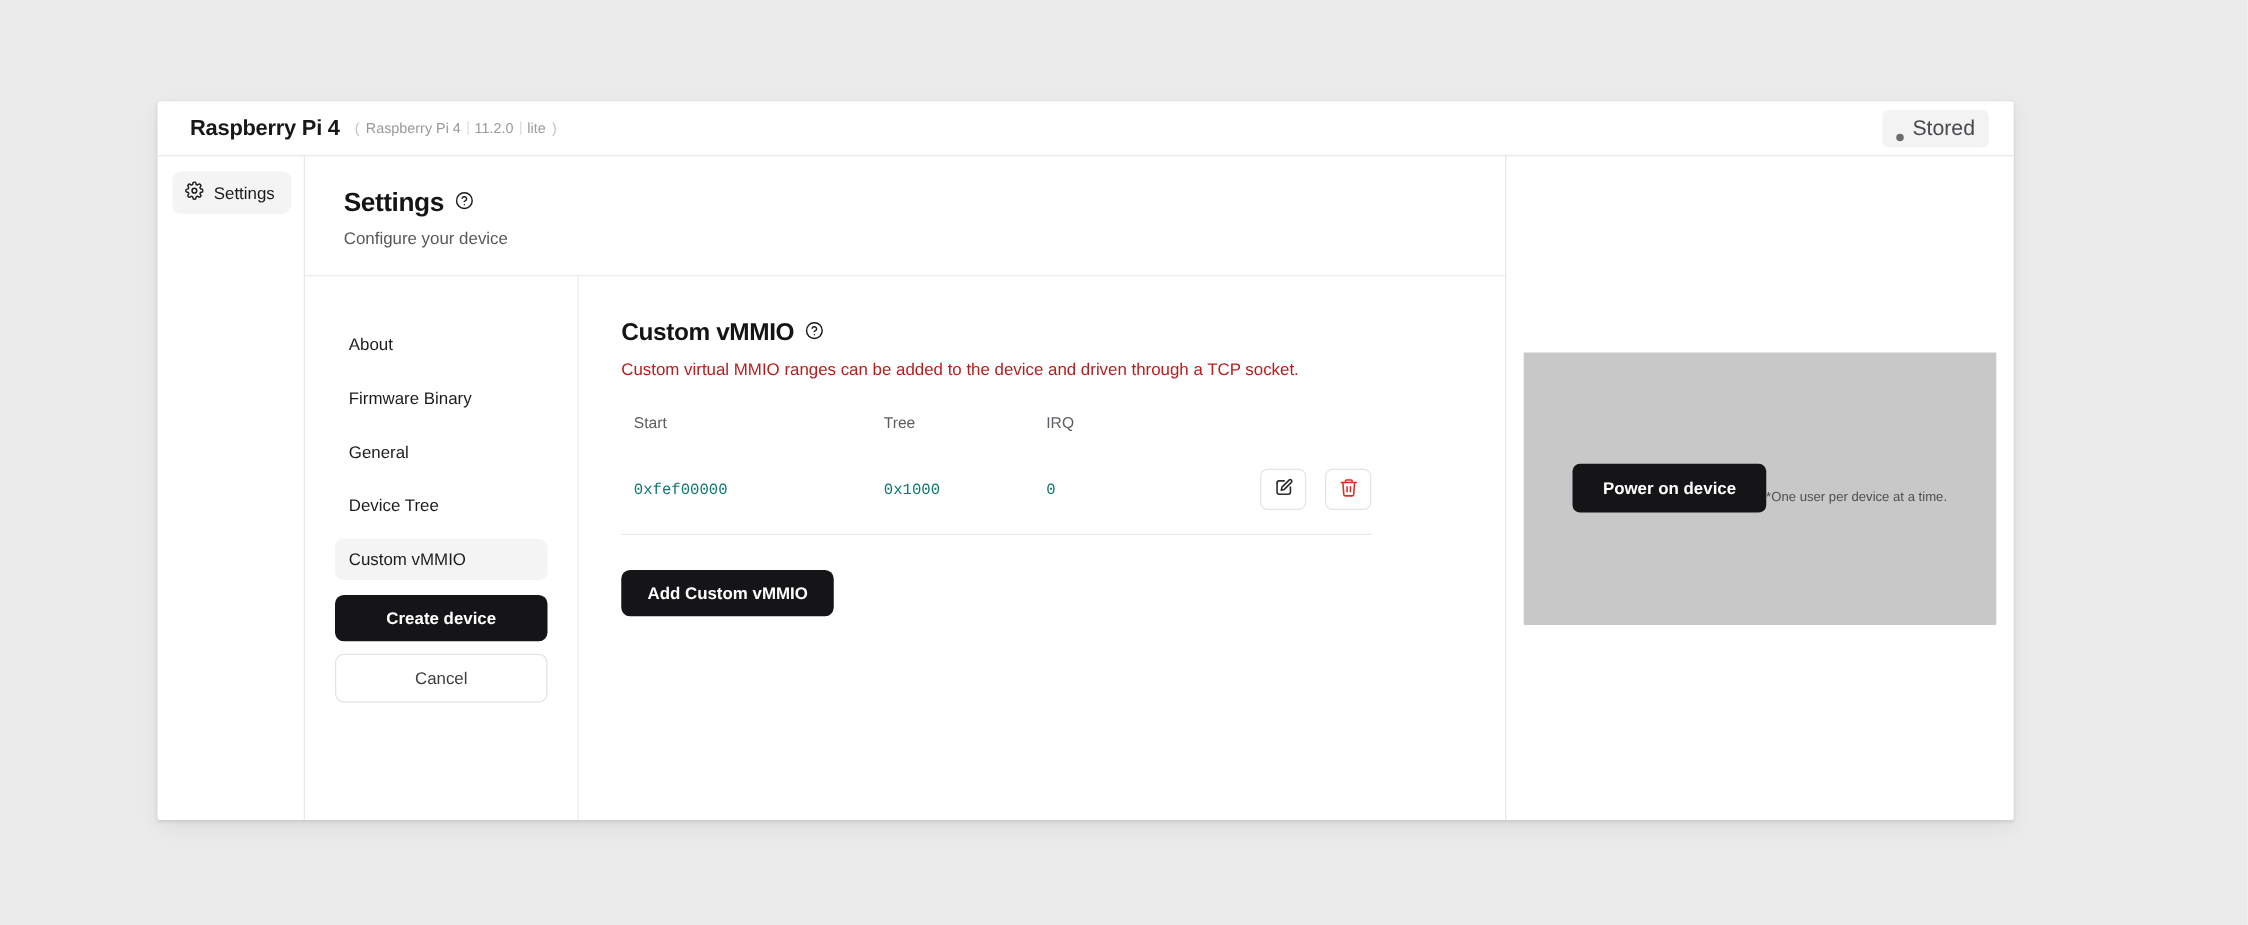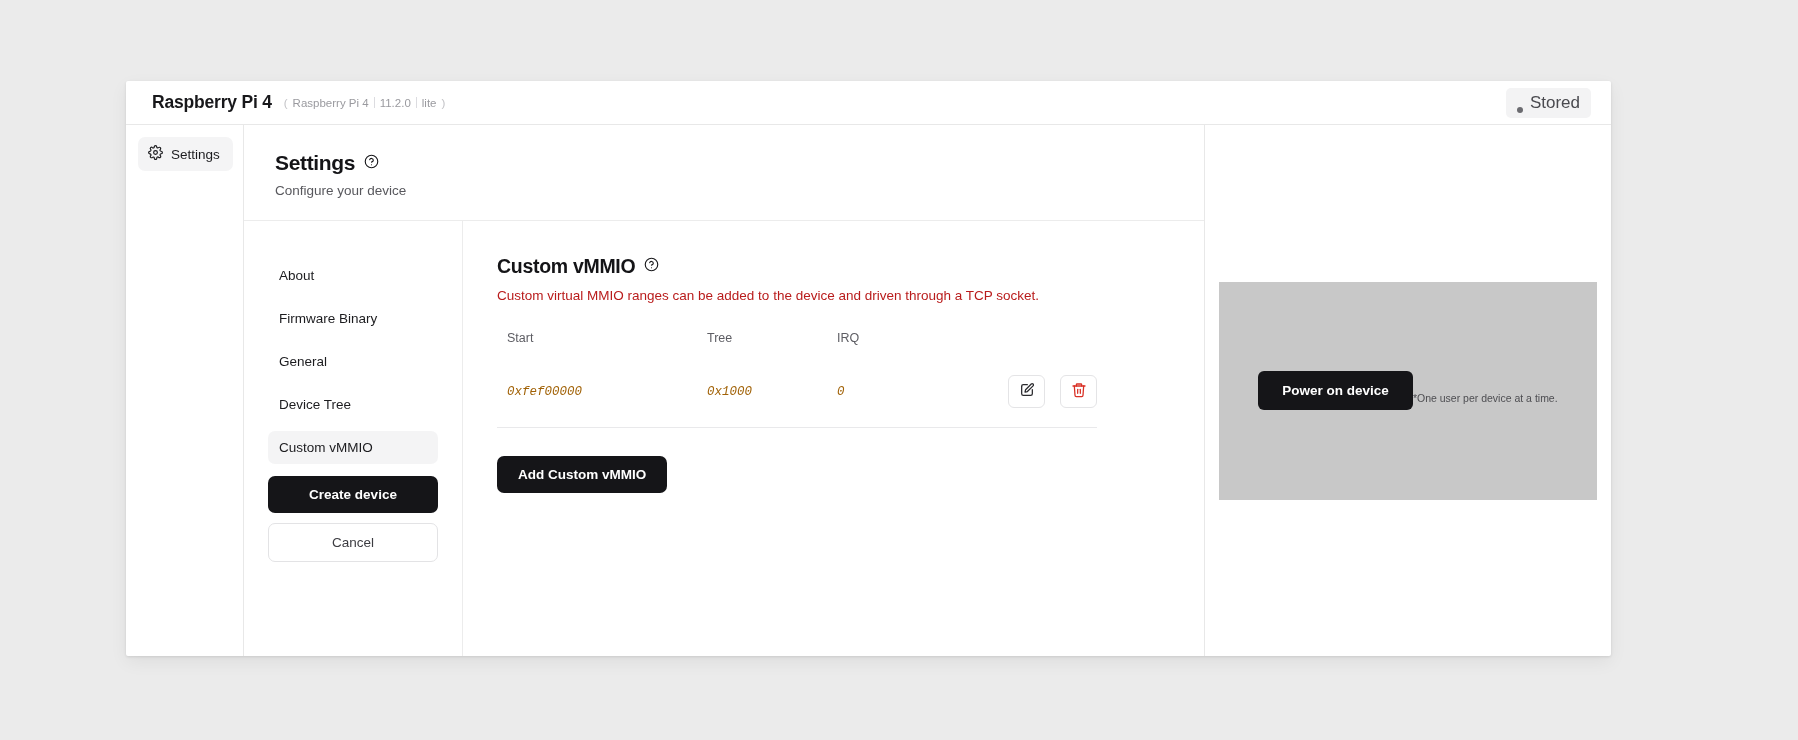--- a/index.html
+++ b/index.html
@@ -207,25 +207,24 @@
   table.vmmio th {
     text-align: left;
     font-size: 12.5px;
     font-weight: 400;
     color: #5d5d63;
     padding: 0 0 20px 10px;
   }
   table.vmmio td {
     font-family: "Liberation Mono", monospace;
     font-size: 12.5px;
-    color: #a16207;
+    color: #0f766e;
     padding: 10px 0 19px 10px;
     border-bottom: 1px solid #e9e9eb;
     vertical-align: middle;
-    font-style: italic;
   }
   table.vmmio col.c-start { width: 200px; }
   table.vmmio col.c-size  { width: 130px; }
   table.vmmio col.c-irq   { width: 120px; }
   table.vmmio td.actions {
     text-align: right;
     padding-right: 0;
   }
   .icon-btn {
     display: inline-flex;

